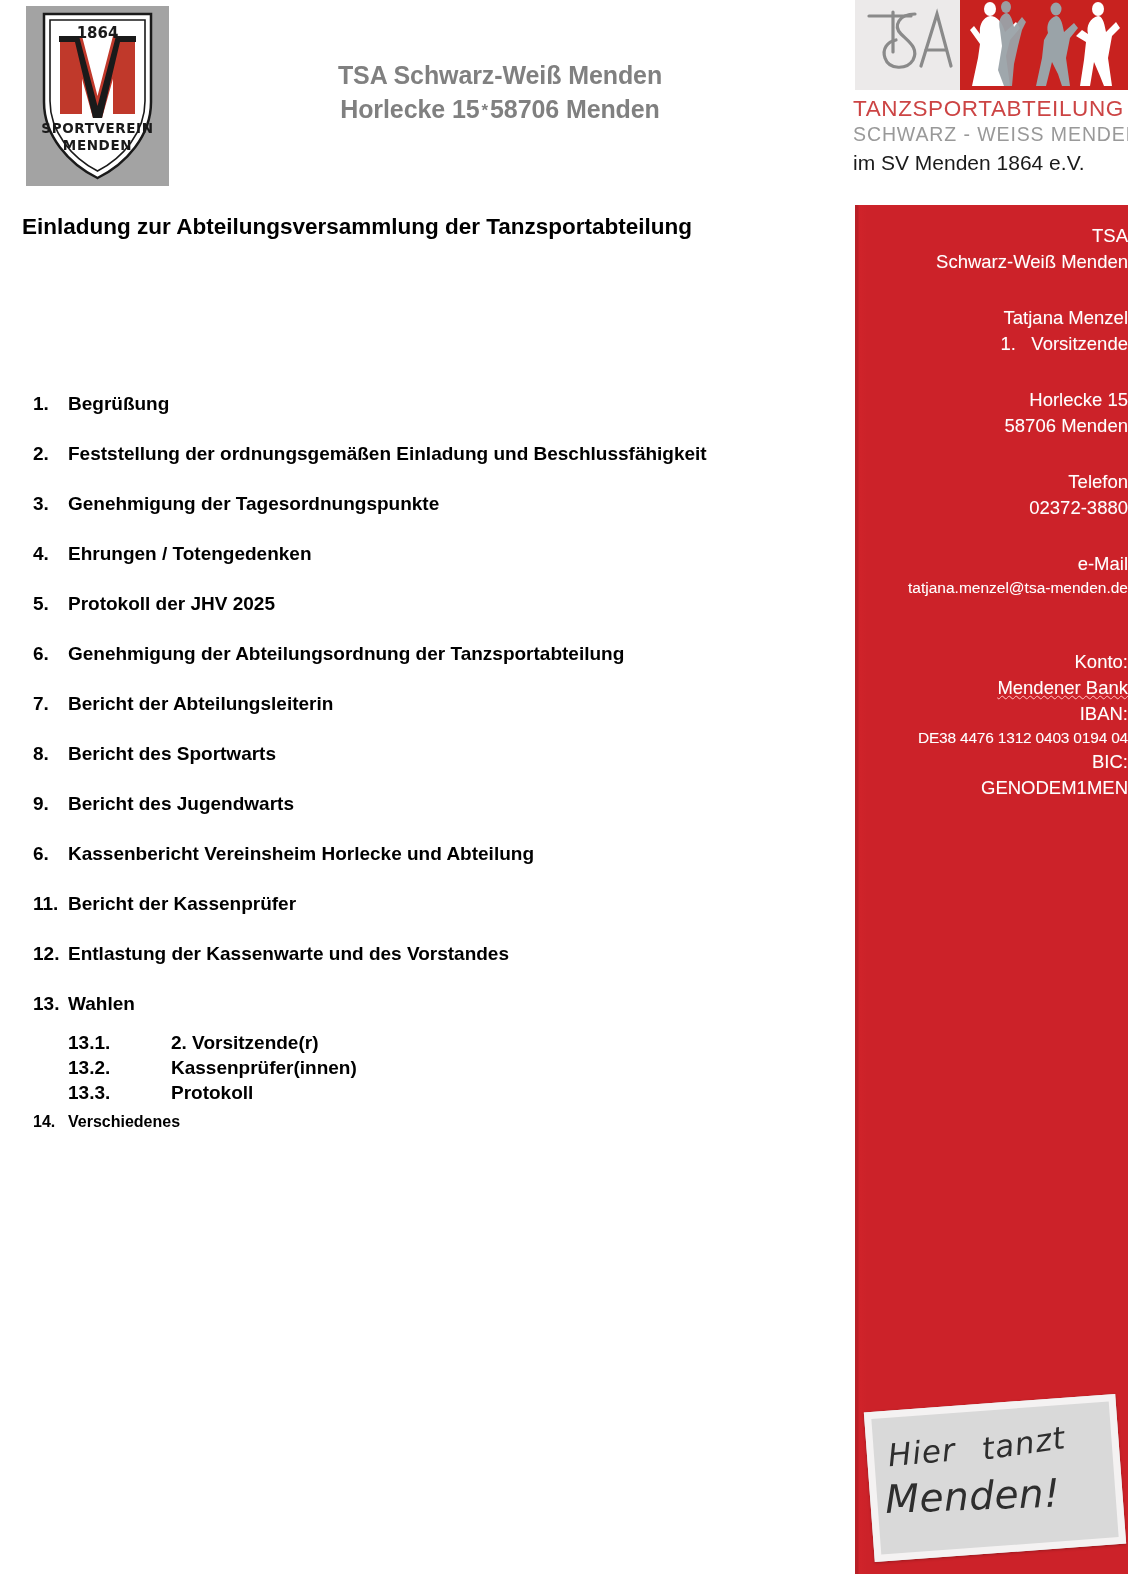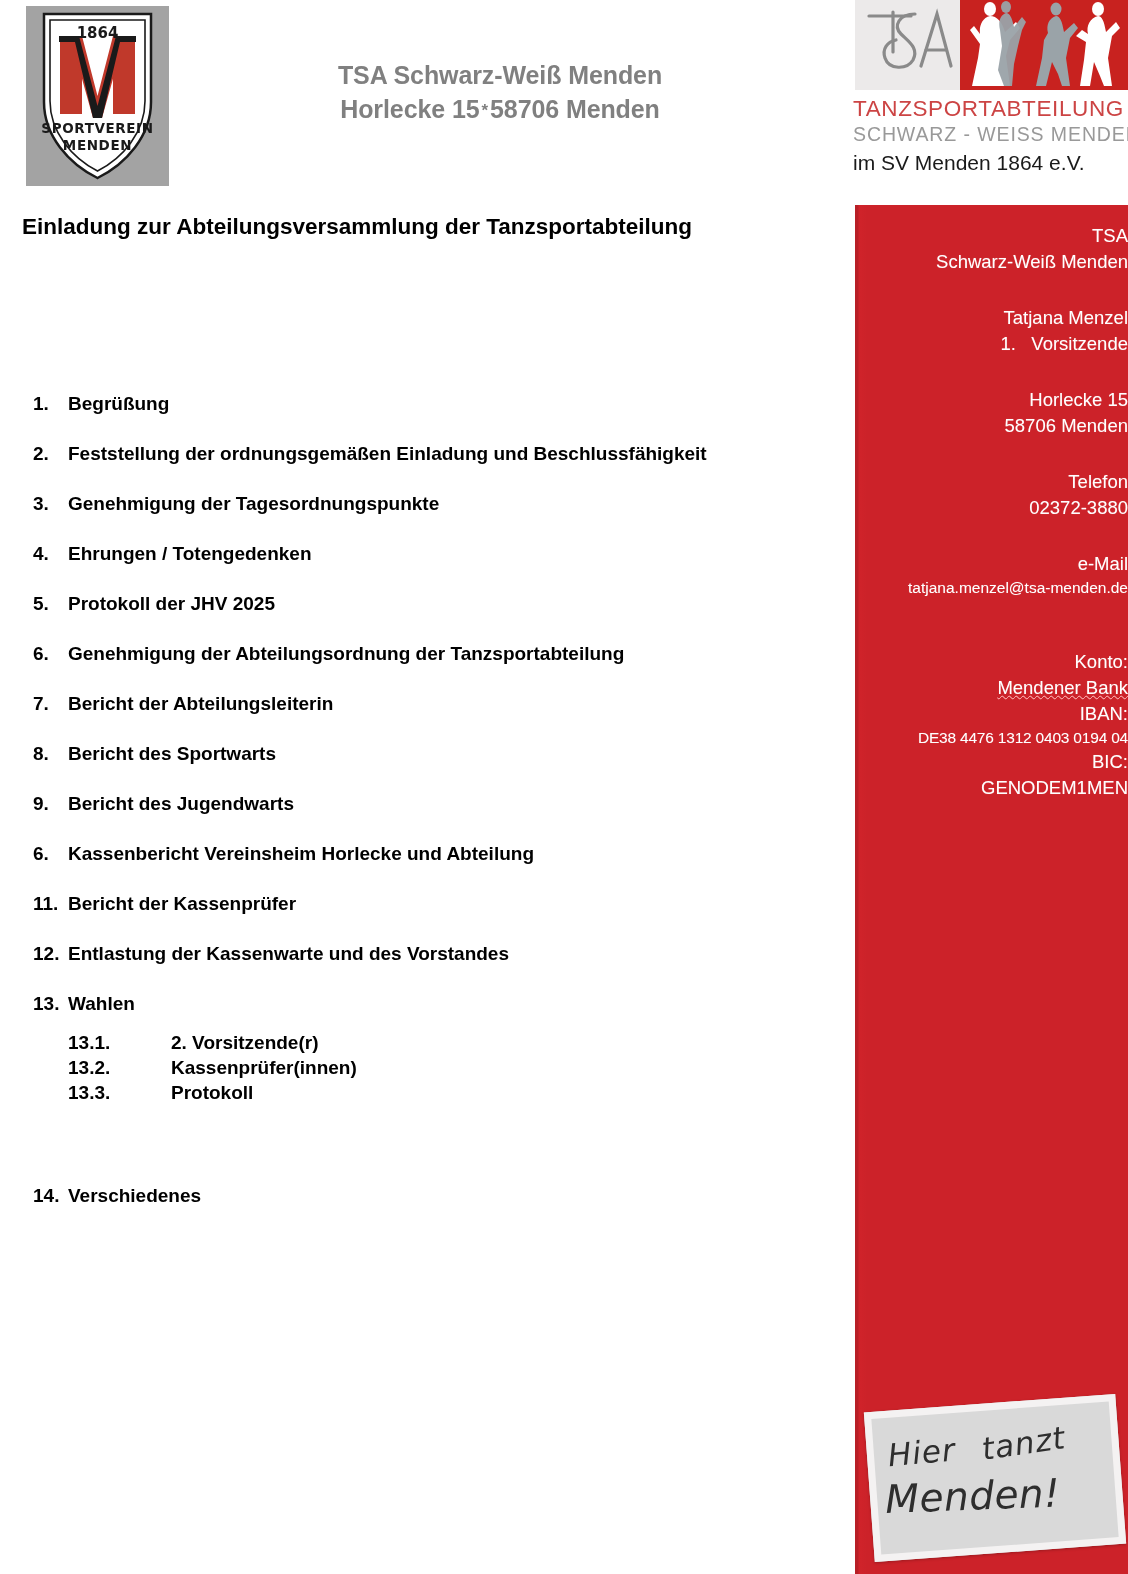--- a/index.html
+++ b/index.html
@@ -131,23 +131,23 @@
   }
   .sub-num {
     display: inline-block;
     width: 103px;
   }
   .sub-label { display: inline-block; }
 
   .agenda-last {
     position: absolute;
     left: 33px;
-    top: 1184px;
-    font-weight: bold;
-    font-size: 19px;
+    top: 1110px;
+    font-weight: bold;
+    font-size: 16px;
     line-height: 23px;
     white-space: nowrap;
   }
 
   
   .sidebar {
     position: absolute;
     left: 845px;
     top: 0;
     width: 283px;

